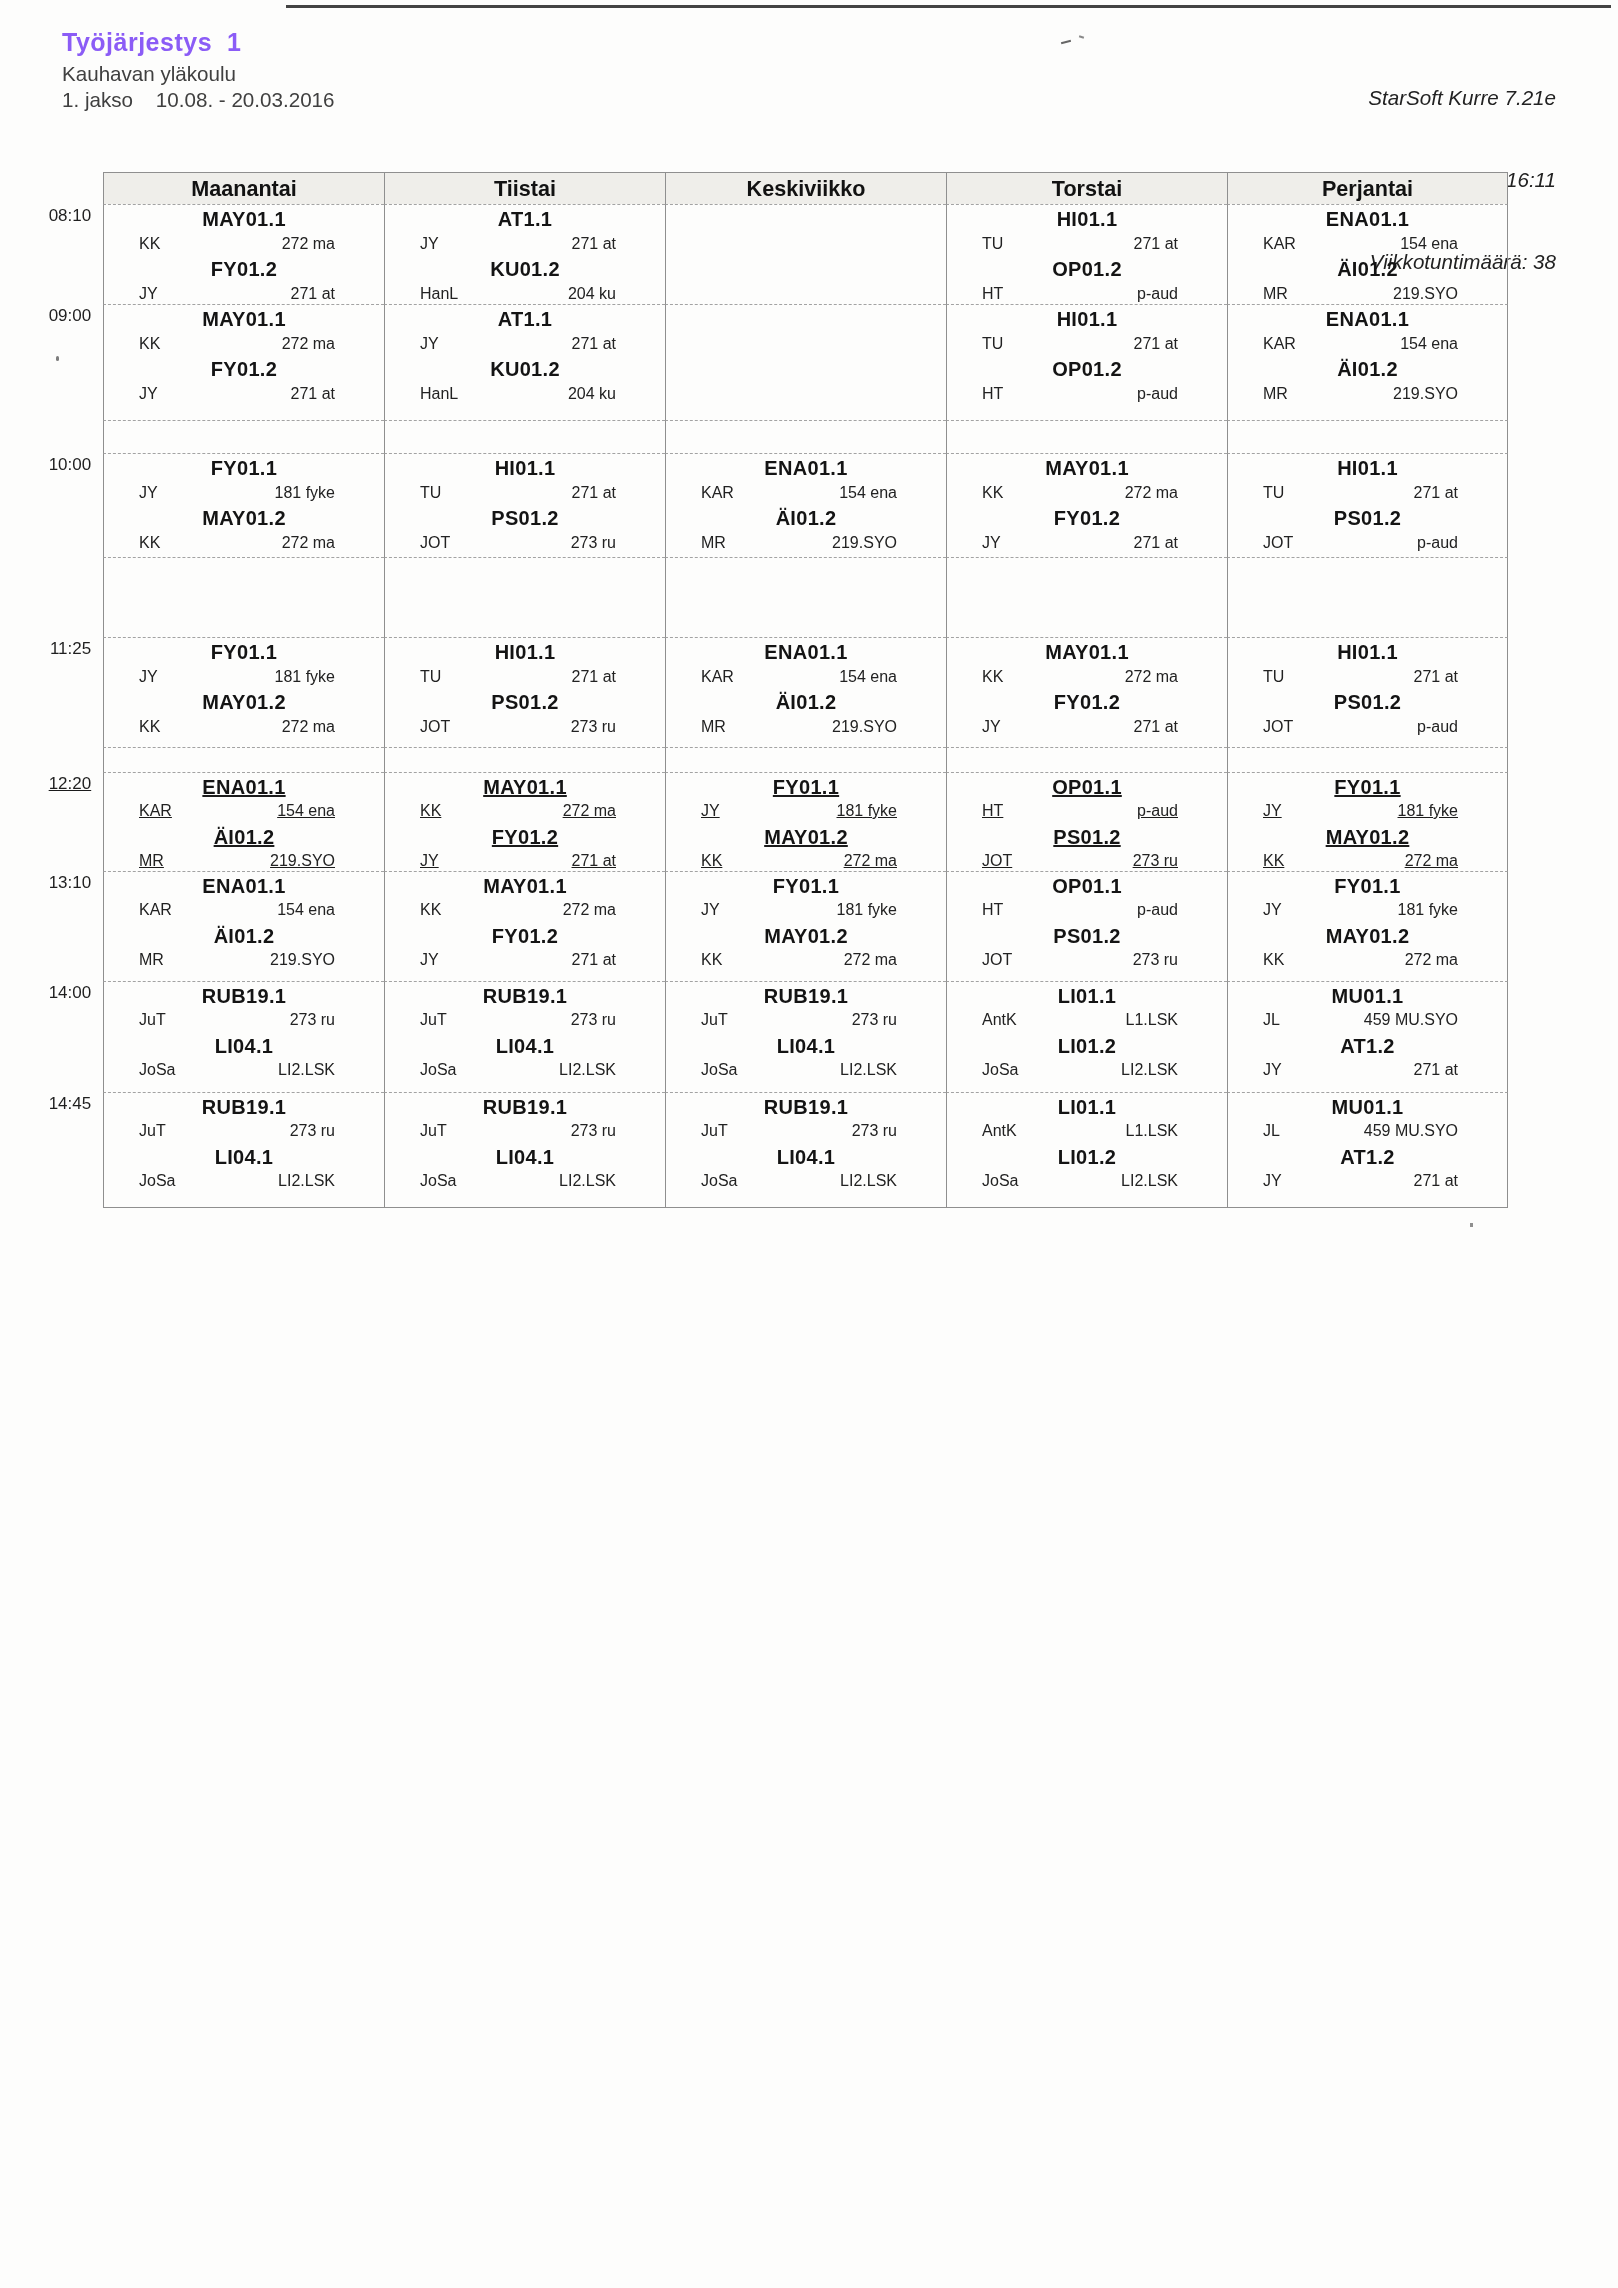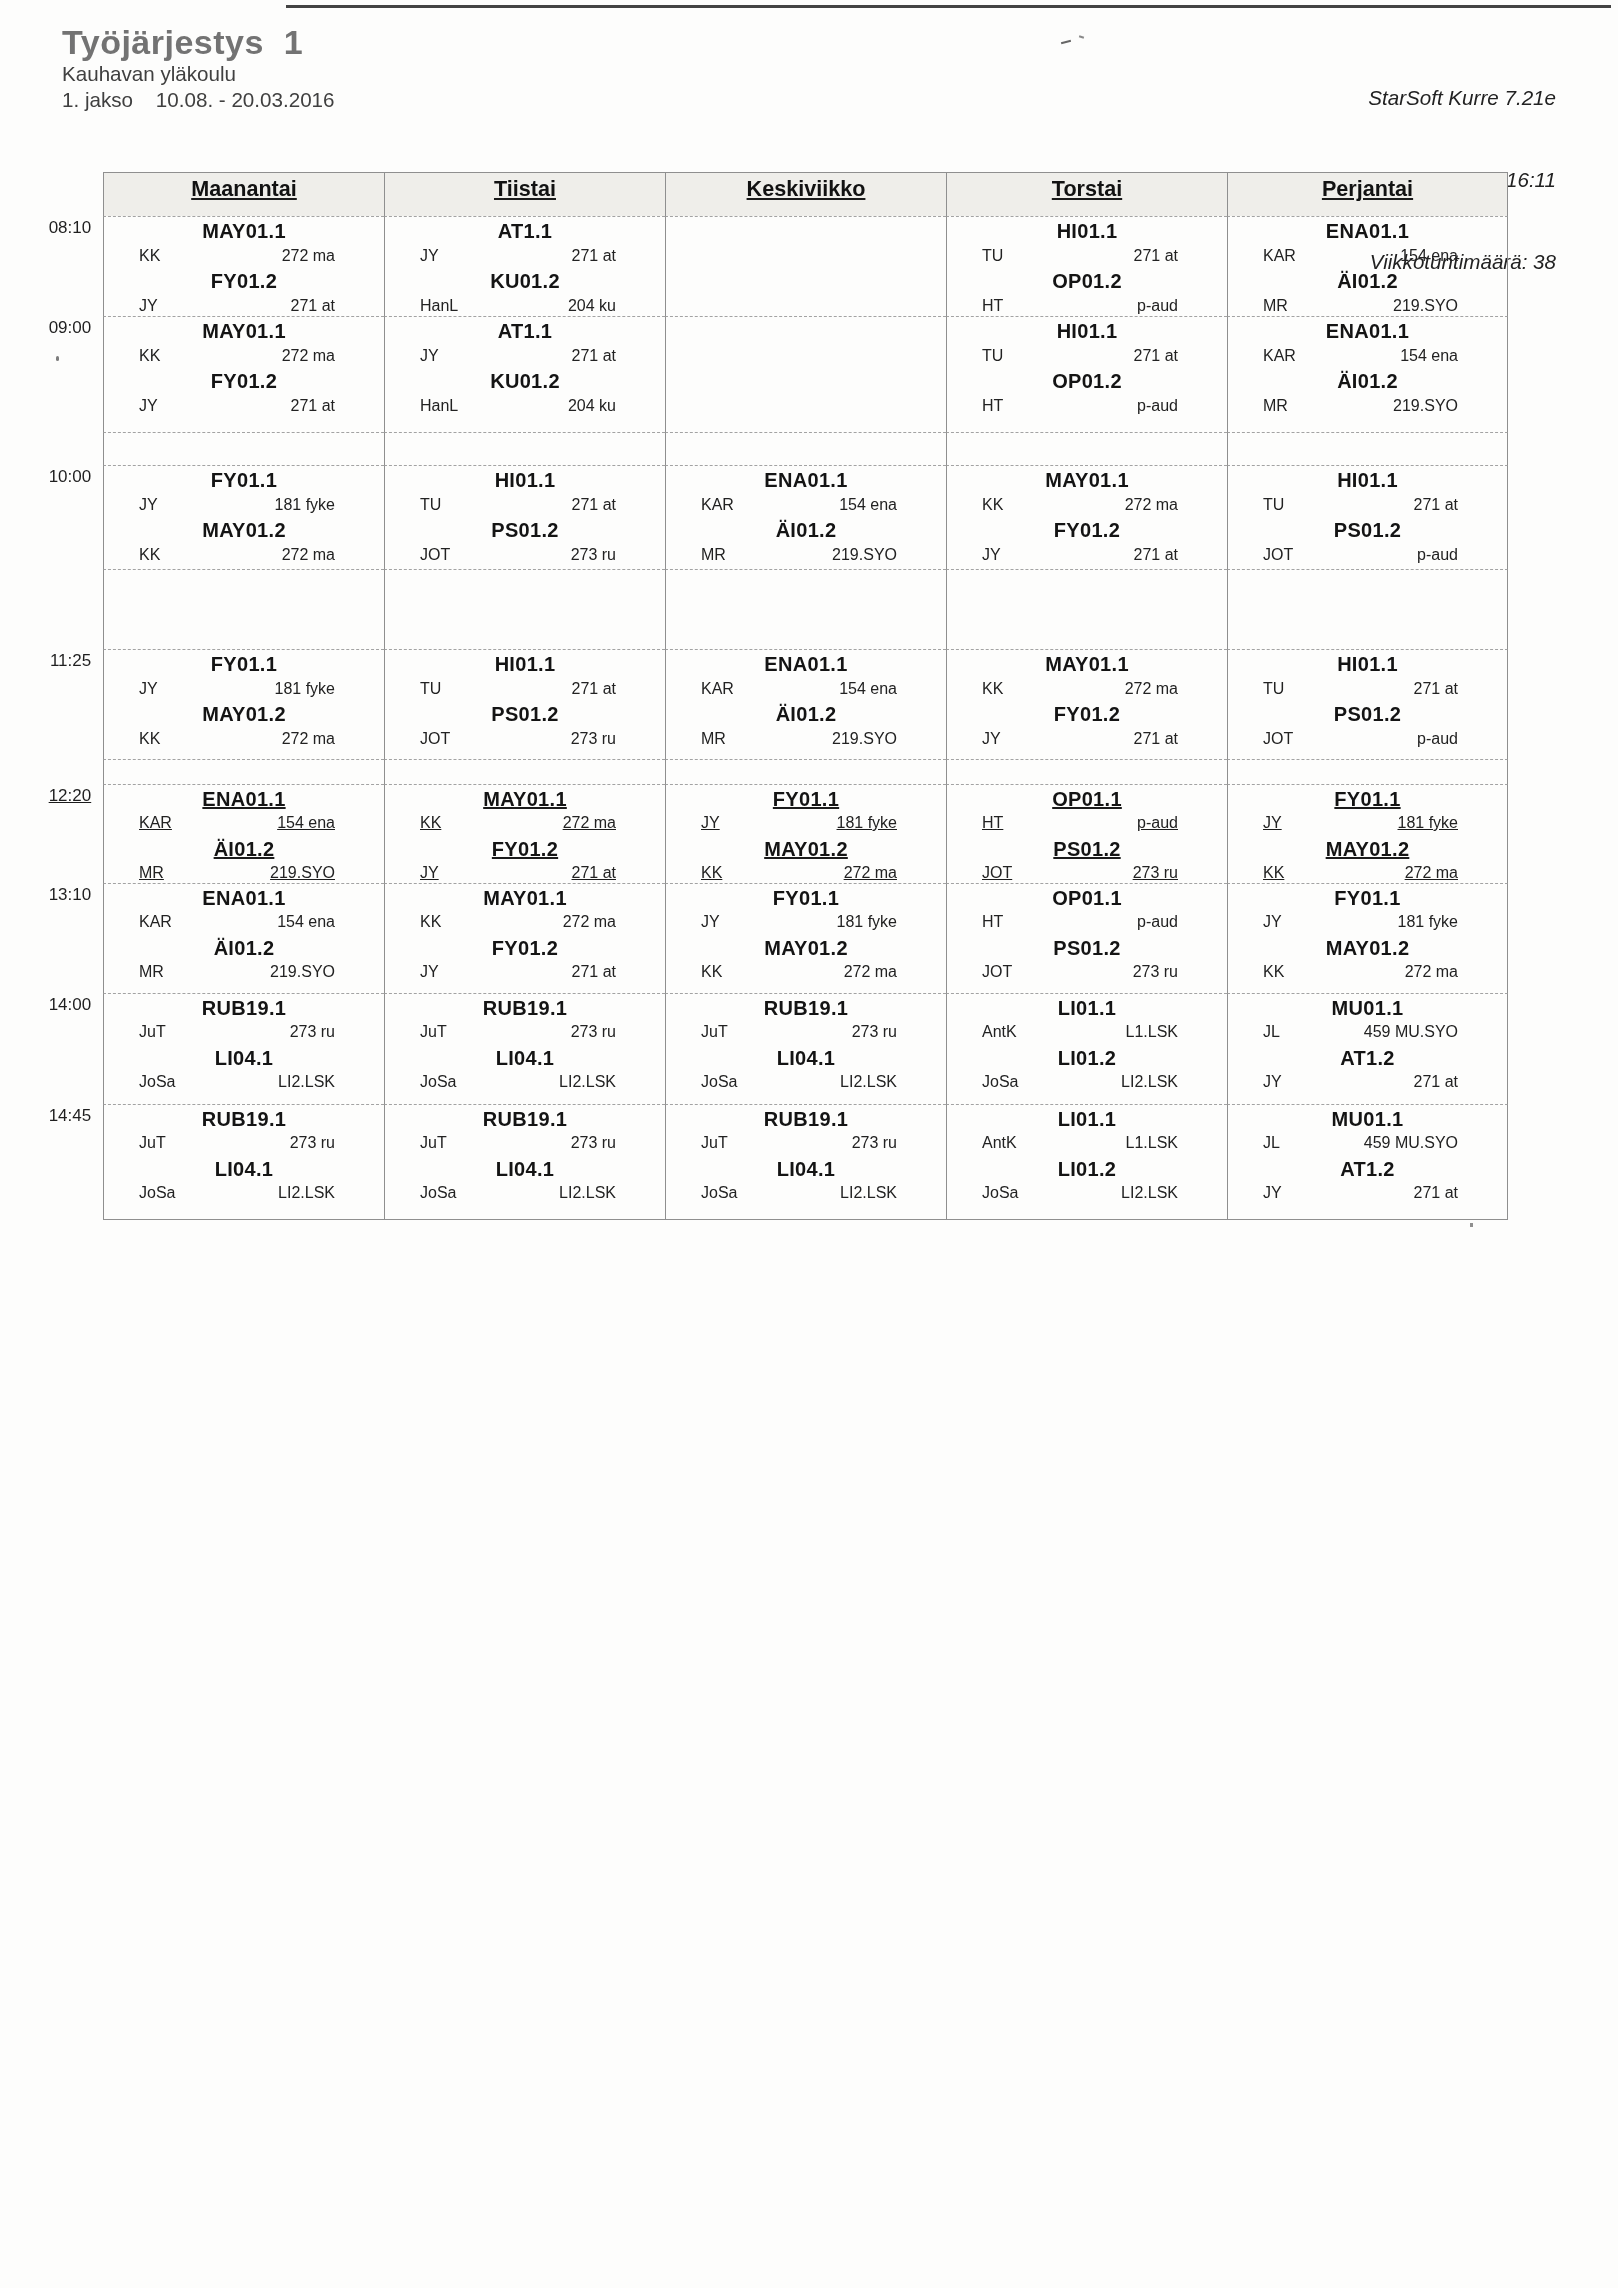--- a/index.html
+++ b/index.html
@@ -14,21 +14,21 @@
   
   .scanline-top { position:absolute; left:286px; top:4.9px; width:1325px; height:2.9px; background:#222; opacity:.85; }
   .artifact { position:absolute; background:#666; }
   .a1 { left:1061px; top:41px; width:9.8px; height:2px; transform:rotate(-14deg); }
   .a2 { left:1079px; top:36px; width:4.9px; height:2px; transform:rotate(18deg); background:#8a8a8a; }
   .a3 { left:56px; top:356px; width:2.9px; height:4.9px; border-radius:2px; background:#7d7d7d; }
   .a4 { left:1470px; top:1223px; width:2.9px; height:3.9px; background:#8f8f8f; }
 
   
   .doc-header-left { position:absolute; left:62px; top:23.5px; }
-  .doc-title { font-size:34px; font-weight:bold; letter-spacing:0.5px; white-space:pre; line-height:37px; color:#737373; }
+  .doc-title { font-size:25px; font-weight:bold; letter-spacing:0.5px; white-space:pre; line-height:37px; color:#8b5cf6; }
   .doc-sub { font-size:20.6px; line-height:26.5px; white-space:pre; color:#404040; }
   .doc-header-right { position:absolute; right:62px; top:29px; text-align:right; font-size:20.6px; line-height:27.4px; white-space:pre; color:#222;font-style:italic; }
 
   
   .tt { position:absolute; left:32px; top:172px; }
   .row { display:flex; }
   .tcol { width:71px; box-sizing:border-box; text-align:right; padding-right:11.8px; padding-top:2px;
           font-size:17px; color:#1f1f1f; }
   .cell { width:281px; box-sizing:border-box; overflow:hidden;
           border-left:1px solid #8f8f8f; border-top:1px dashed #a3a3a3; }
@@ -59,21 +59,21 @@
     <div class="doc-sub">1. jakso    10.08. - 20.03.2016</div>
   </div>
 
   <div class="doc-header-right">
     <div>StarSoft Kurre 7.21e</div>
     <div>01.07.2016 16:11</div>
     <div>Viikkotuntimäärä: 38</div>
   </div>
 
   <div class="tt" id="tt">
-      <div class="row header-row" style="height: 44px; text-decoration: underline;">
+      <div class="row header-row" style="height: 32px;">
         <div class="tcol"></div>
         <div class="cell day-cell">Maanantai</div>
         <div class="cell day-cell">Tiistai</div>
         <div class="cell day-cell">Keskiviikko</div>
         <div class="cell day-cell">Torstai</div>
         <div class="cell day-cell">Perjantai</div>
       </div>
       <div class="row" style="height: 100px;">
         <div class="tcol">08:10</div>
         <div class="cell">

